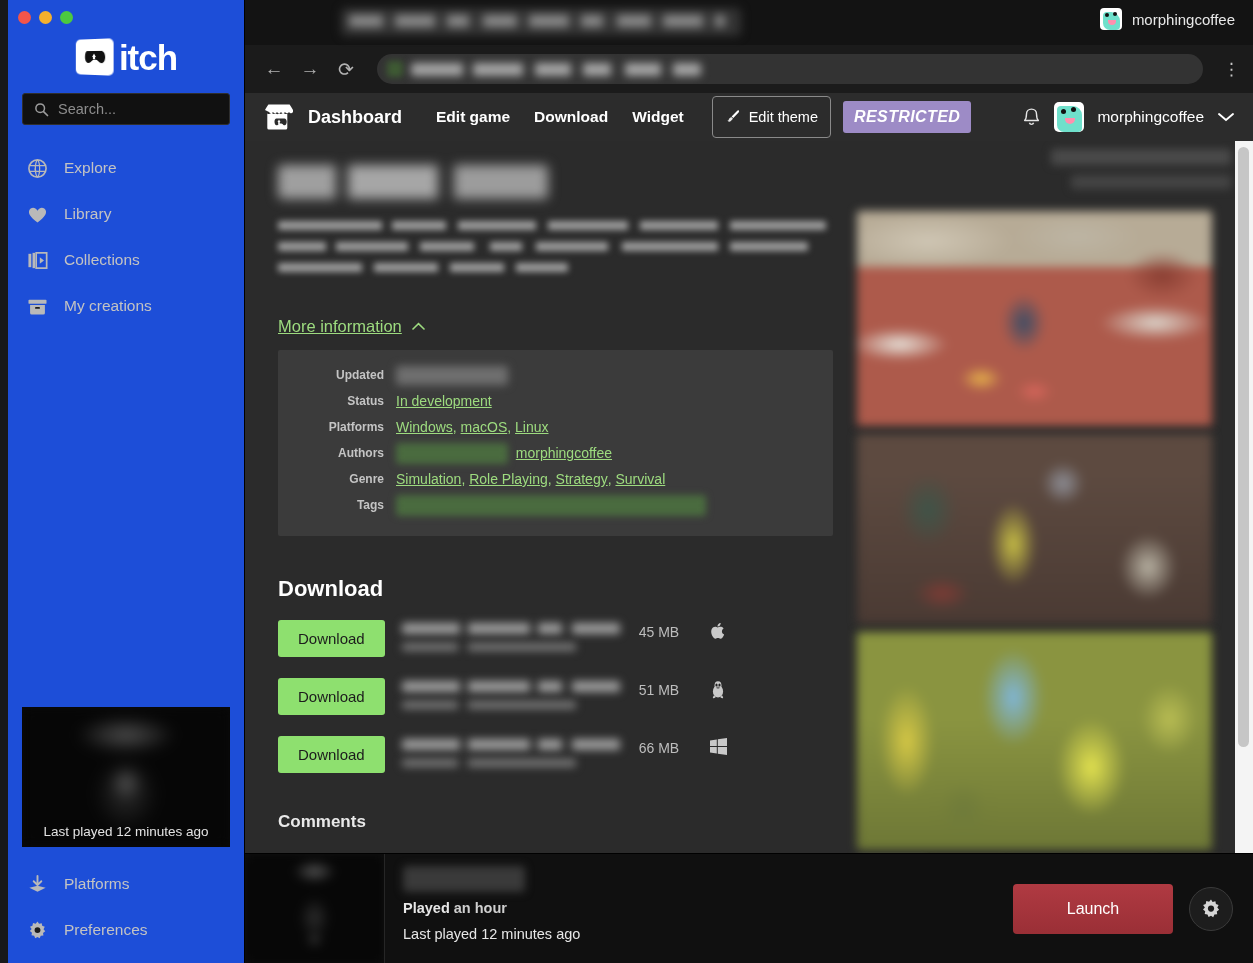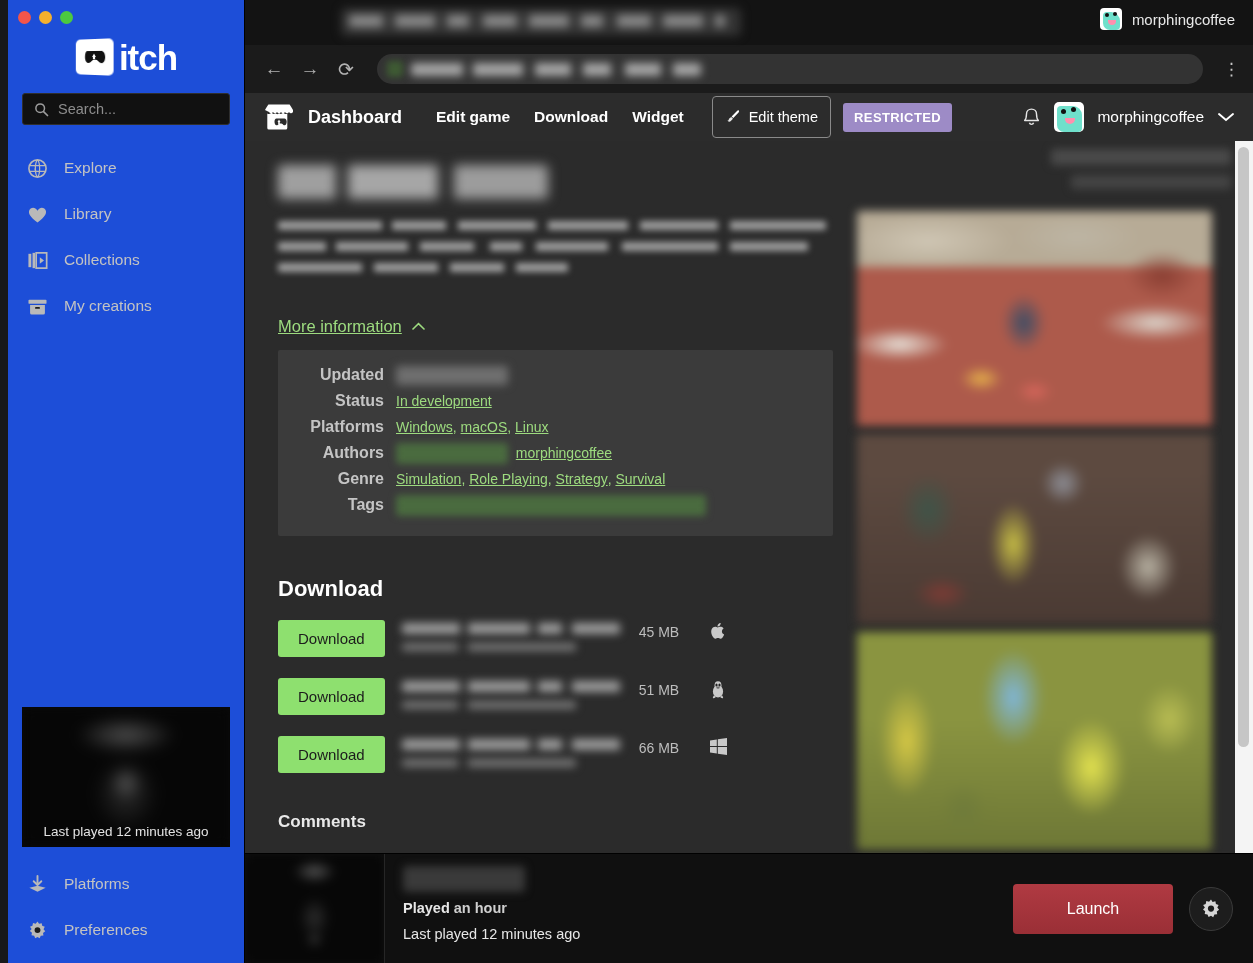--- a/index.html
+++ b/index.html
@@ -136,23 +136,24 @@
   .nav-dash { display: flex; align-items: center; gap: 13px; margin-right: 34px; cursor:pointer; }
   .nav-dash .dtxt { color: #fff; font-size: 18px; font-weight: bold; }
   .nav-links { display: flex; align-items: center; gap: 24px; }
   .nav-links a { color: #fff; font-size: 15.5px; font-weight: bold; text-decoration: none; cursor:pointer; }
   .edit-theme {
     margin-left: 28px; height: 42px; border: 1px solid #8a8a8a; border-radius: 4px;
     display: flex; align-items: center; gap: 8px; padding: 0 12px; cursor: pointer;
   }
   .edit-theme .et { color: #fff; font-size: 14.5px; }
   .restricted {
-    margin-left: 12px; background: #9d8bc6; color: #fff; font-size: 13px;
+    margin-left: 12px; background: #9d8bc6; color: #fff; font-size: 16px;
     font-weight: bold; letter-spacing: .4px; padding: 7px 11px; border-radius: 3px;
     cursor: pointer;
+    font-style: italic;
   }
   .nav-right {
     position: absolute; right: 18px; top: 0; height: 48px;
     display: flex; align-items: center; gap: 13px;
   }
   .nav-right .uname2 { color: #fff; font-size: 15.5px; }
 
   
   .avatar { width: 30px; height: 30px; border-radius: 5px; background: #fff; position: relative; overflow: hidden; flex:0 0 auto;}
   .avatar.sm { width: 22px; height: 22px; border-radius: 4px; }
@@ -191,21 +192,21 @@
   }
   .chev-up { color: #9ddb7f; font-size: 13px; }
 
   .info-table {
     margin-top: 14px; background: #3b3b3b; width: 555px; padding: 14px 0 16px 0;
     border-radius: 2px;
   }
   .info-row { display: flex; align-items: center; margin-bottom: 4px; min-height: 22px; }
   .info-key {
     width: 118px; flex: 0 0 118px; text-align: right; padding-right: 12px;
-    color: #c4c4c4; font-size: 16px; font-weight: bold;
+    color: #c4c4c4; font-size: 12px; font-weight: bold;
   }
   .info-val { color: #d3d3d3; font-size: 14px; display: flex; align-items: center; gap: 0px; flex-wrap: wrap; }
   .info-val a { color: #9ddb7f; text-decoration: underline; cursor: pointer; }
   .info-val .sep { color: #9ddb7f; }
   .redact-grey { display:inline-block; height: 19px; width: 112px; background: #6f6f6f; filter: blur(4px); border-radius:3px; }
   .redact-green { display:inline-block; height: 21px; background: #4a6b3f; filter: blur(3.5px); border-radius:3px; }
   .stars { color: #8fd96f; font-size: 16px; letter-spacing: -1px; }
   .rate-count { color: #a6a6a6; font-size: 14px; margin-left: 6px; }
 
   .dl-head { margin-top: 40px; color: #fff; font-size: 22px; font-weight: bold; }

